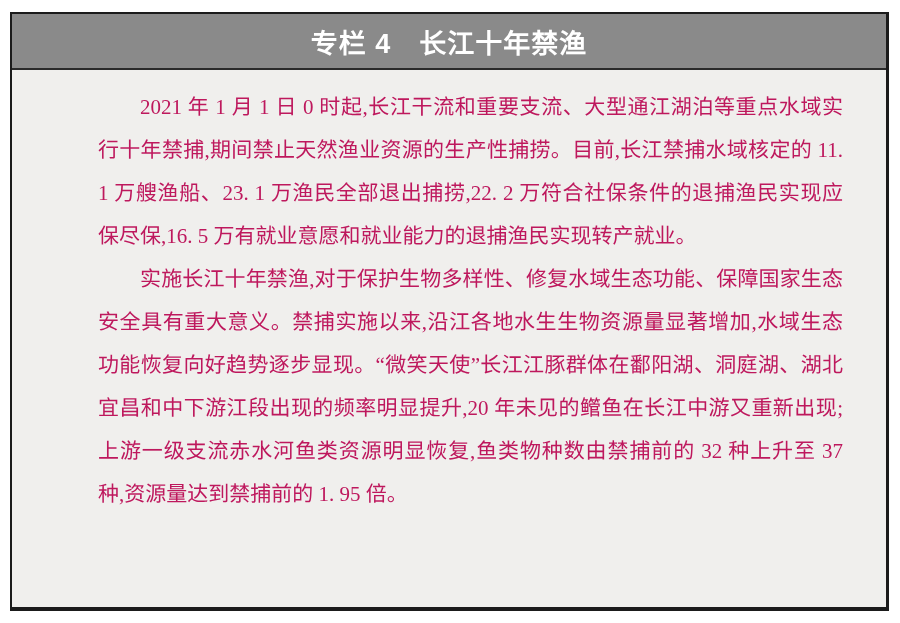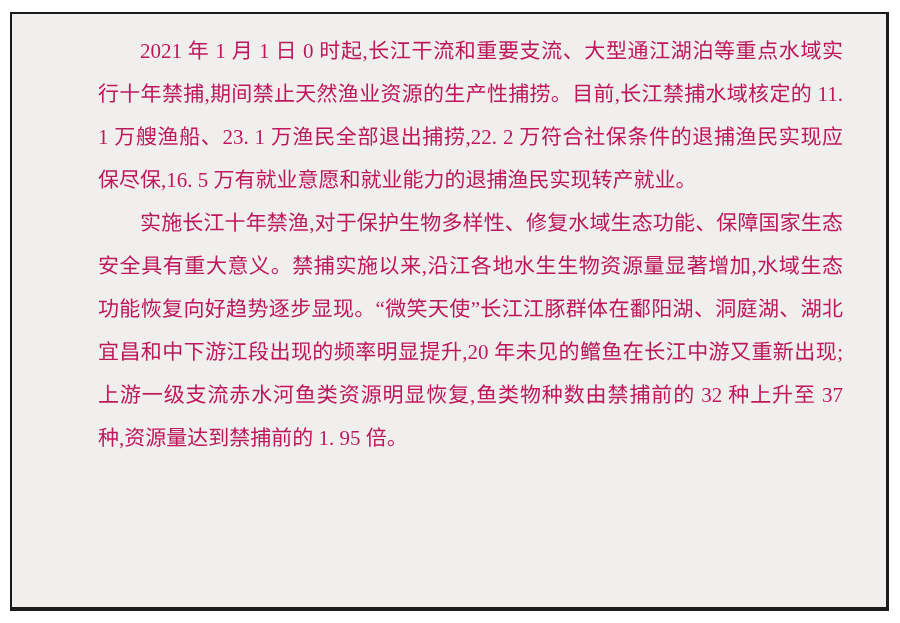--- a/index.html
+++ b/index.html
@@ -59,18 +59,21 @@
   .panel-body p {
     margin: 0;
     text-indent: 2em;
   }
 </style>
 </head>
 <body>
 
 <div class="page">
   <div class="panel">
+    <div class="panel-header">
+      <span class="panel-title">专栏 4　长江十年禁渔</span>
+    </div>
     <div class="panel-body">
       <p>2021 年 1 月 1 日 0 时起,长江干流和重要支流、大型通江湖泊等重点水域实行十年禁捕,期间禁止天然渔业资源的生产性捕捞。目前,长江禁捕水域核定的 11. 1 万艘渔船、23. 1 万渔民全部退出捕捞,22. 2 万符合社保条件的退捕渔民实现应保尽保,16. 5 万有就业意愿和就业能力的退捕渔民实现转产就业。</p>
       <p>实施长江十年禁渔,对于保护生物多样性、修复水域生态功能、保障国家生态安全具有重大意义。禁捕实施以来,沿江各地水生生物资源量显著增加,水域生态功能恢复向好趋势逐步显现。“微笑天使”长江江豚群体在鄱阳湖、洞庭湖、湖北宜昌和中下游江段出现的频率明显提升,20 年未见的鳤鱼在长江中游又重新出现;上游一级支流赤水河鱼类资源明显恢复,鱼类物种数由禁捕前的 32 种上升至 37 种,资源量达到禁捕前的 1. 95 倍。</p>
     </div>
   </div>
 </div>
 
 </body></html>

